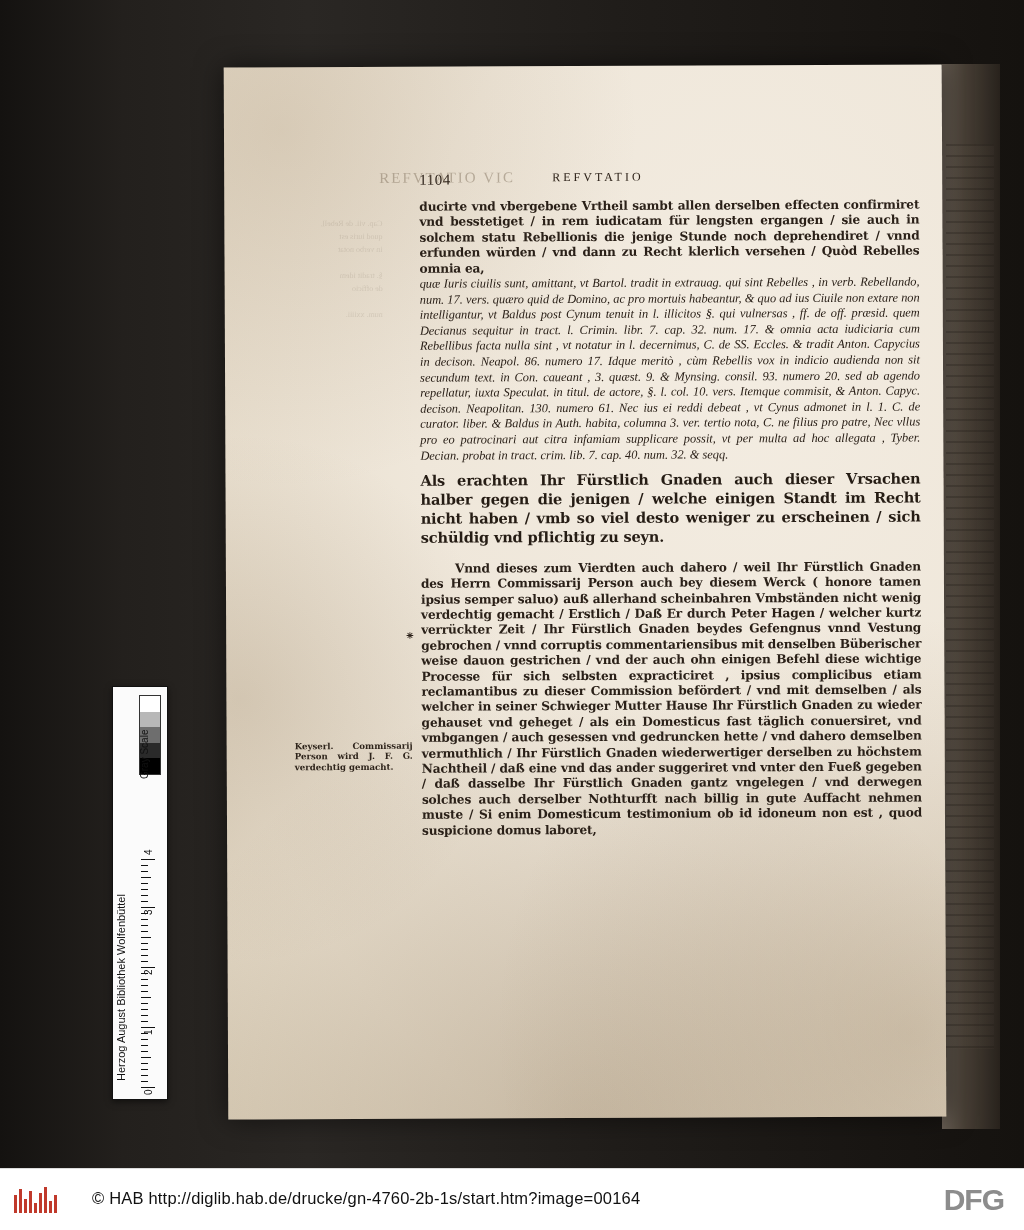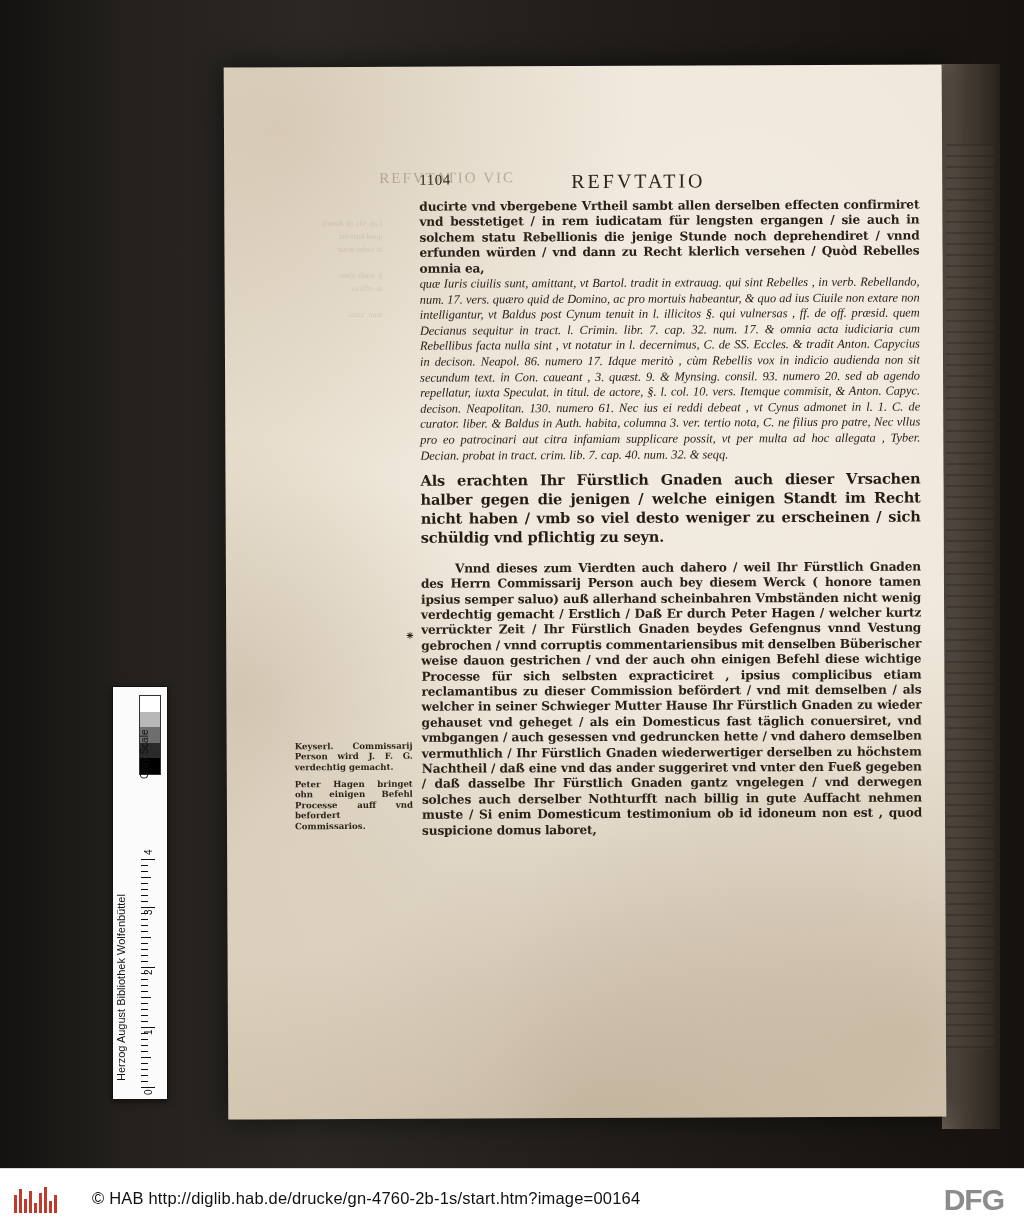--- a/index.html
+++ b/index.html
@@ -111,22 +111,22 @@
   .folio {
     position: absolute;
     left: 0; top: 0;
     font-size: 15px;
     font-weight: normal;
     letter-spacing: .5px;
     color: #2e231a;
   }
   .head-title {
     position: absolute;
-    left: 152px; top: -1px;
-    font-size: 20px;
+    left: 133px; top: -1px;
+    font-size: 12px;
     letter-spacing: 3px;
     color: #2e231a;
     font-variant: small-caps;
   }
   .head-title-ghost {
     position: absolute;
     left: -40px; top: -2px;
     font-size: 15px;
     letter-spacing: 2px;
     color: #7a6a56;
@@ -331,21 +331,20 @@
         <div>&nbsp;</div>
         <div>§. tradit idem</div>
         <div>de officio</div>
         <div>&nbsp;</div>
         <div>num. xxiiii.</div>
       </div>
 
       <div class="pilcrow-mark">⁕</div>
 
       <div class="marginalia" id="marg-1">Keyserl. Commissarij Person wird J. F. G. verdechtig gemacht.</div>
-      <div class="marginalia" id="marg-2">Peter Hagen bringet ohn einigen Befehl Processe auff vnd befordert Commissarios.</div>
 
       <div id="textcol">
         <div class="running-head">
           <span class="folio">1104</span>
           <span class="head-title-ghost">REFVTATIO VIC</span>
           <span class="head-title">REFVTATIO</span>
         </div>
 
         <p class="body gothic">ducirte vnd vbergebene Vrtheil sambt allen derselben effecten confirmiret vnd besstetiget / in rem iudicatam für lengsten ergangen / sie auch in solchem statu Rebellionis die jenige Stunde noch deprehendiret / vnnd erfunden würden / vnd dann zu Recht klerlich versehen / Quòd Rebelles omnia ea,</p>
 

